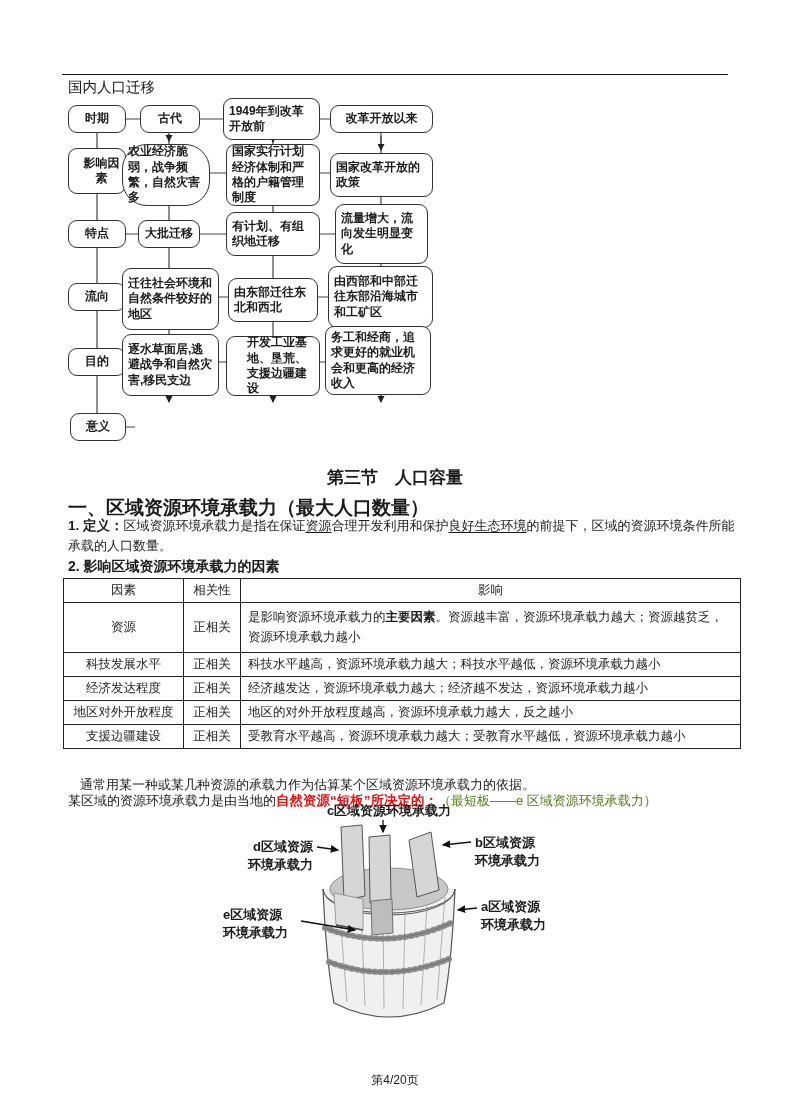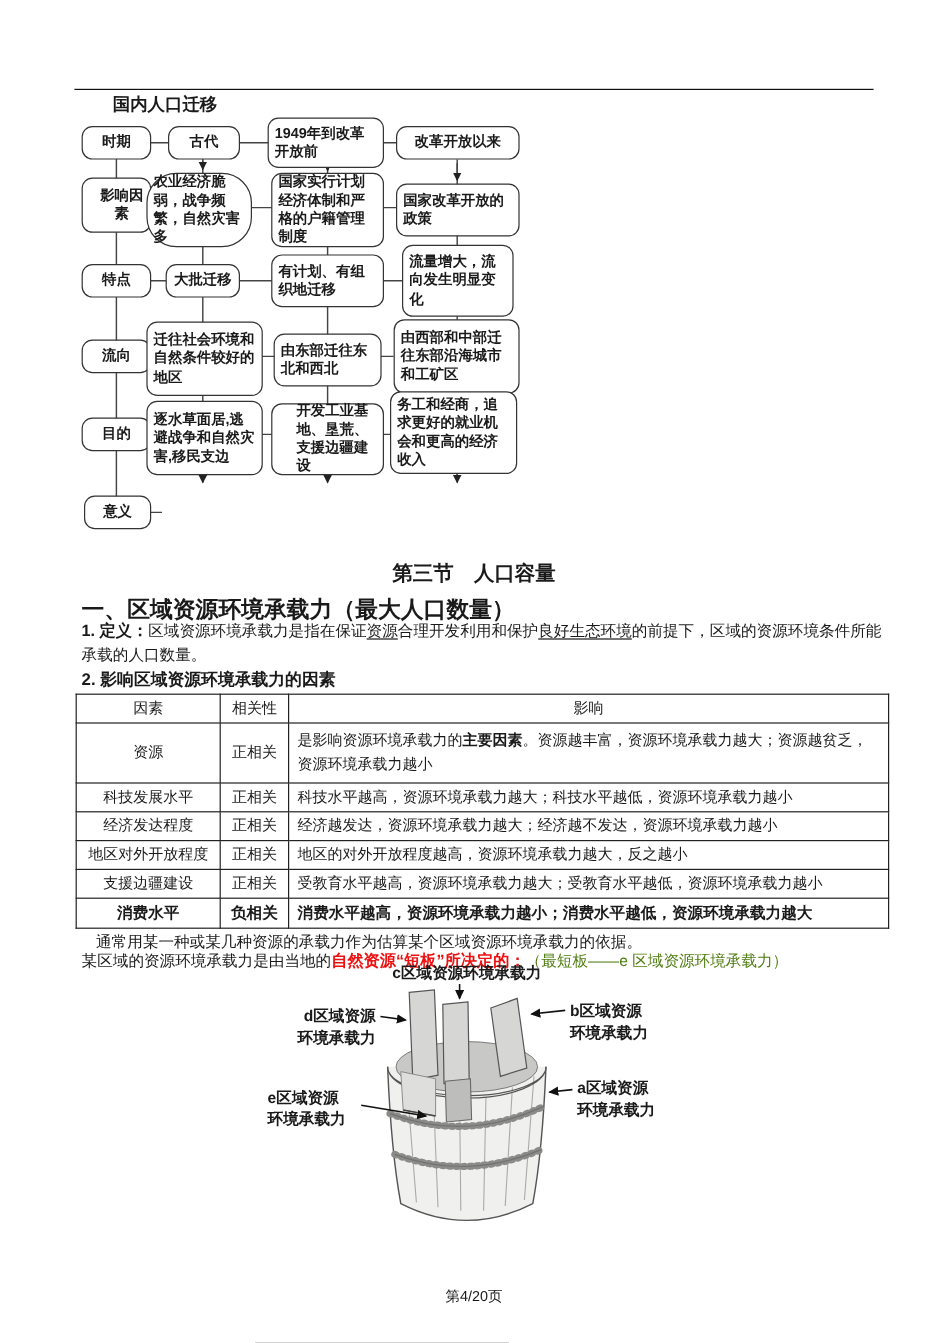--- a/index.html
+++ b/index.html
@@ -2,21 +2,21 @@
 <html><head>
 <meta charset="utf-8">
 <style>
   html,body{margin:0;padding:0;background:#888;}
   #page{position:relative;width:790px;height:1119px;background:#ffffff;margin:0 auto;
         font-family:"Liberation Sans","DejaVu Sans",sans-serif;color:#1a1a1a;overflow:hidden;}
   .abs{position:absolute;}
   
   #top-rule{left:62px;top:74px;width:666px;height:0;border-top:1.6px solid #111;}
   
-  #doc-title{left:68px;top:78px;font-size:14.5px;font-weight:bold;margin-left:26px;}
+  #doc-title{left:68px;top:78px;font-size:14.5px;font-weight:normal;}
   
   #flowchart{left:63px;top:96px;width:375px;height:362px;}
   #fc-lines{position:absolute;left:0;top:0;z-index:0;}
   .fc-box{position:absolute;z-index:1;border:1.2px solid #333;border-radius:9px;background:#fff;
           box-sizing:border-box;display:flex;align-items:center;justify-content:center;
           font-size:12px;font-weight:600;line-height:1.28;text-align:center;padding:1px 3px;}
   .fc-box.ml{justify-content:flex-start;text-align:left;align-items:center;padding:2px 5px;}
   
   #sec-title{left:0;top:466px;width:790px;text-align:center;font-size:17px;font-weight:bold;}
   #sub1{left:68px;top:495px;font-size:19px;font-weight:bold;}
@@ -147,25 +147,20 @@
     <tr style="height:24px">
       <td class="c">地区对外开放程度</td>
       <td class="c">正相关</td>
       <td class="imp">地区的对外开放程度越高，资源环境承载力越大，反之越小</td>
     </tr>
     <tr style="height:24px">
       <td class="c">支援边疆建设</td>
       <td class="c">正相关</td>
       <td class="imp">受教育水平越高，资源环境承载力越大；受教育水平越低，资源环境承载力越小</td>
     </tr>
-    <tr style="height:25px" class="bold-row">
-      <td class="c">消费水平</td>
-      <td class="c">负相关</td>
-      <td class="imp">消费水平越高，资源环境承载力越小；消费水平越低，资源环境承载力越大</td>
-    </tr>
   </tbody>
     </table>
 
   <div class="abs" id="note1">通常用某一种或某几种资源的承载力作为估算某个区域资源环境承载力的依据。</div>
   <div class="abs" id="note2">
     <span>某区域的资源环境承载力是由当地的</span><span class="red-b">自然资源“短板”所决定的：</span><span class="red">（最短板——e 区域资源环境承载力）</span>
   </div>
 
   <svg class="abs" id="bucket-fig" width="370" height="260" viewBox="0 0 370 260">
     <defs>

